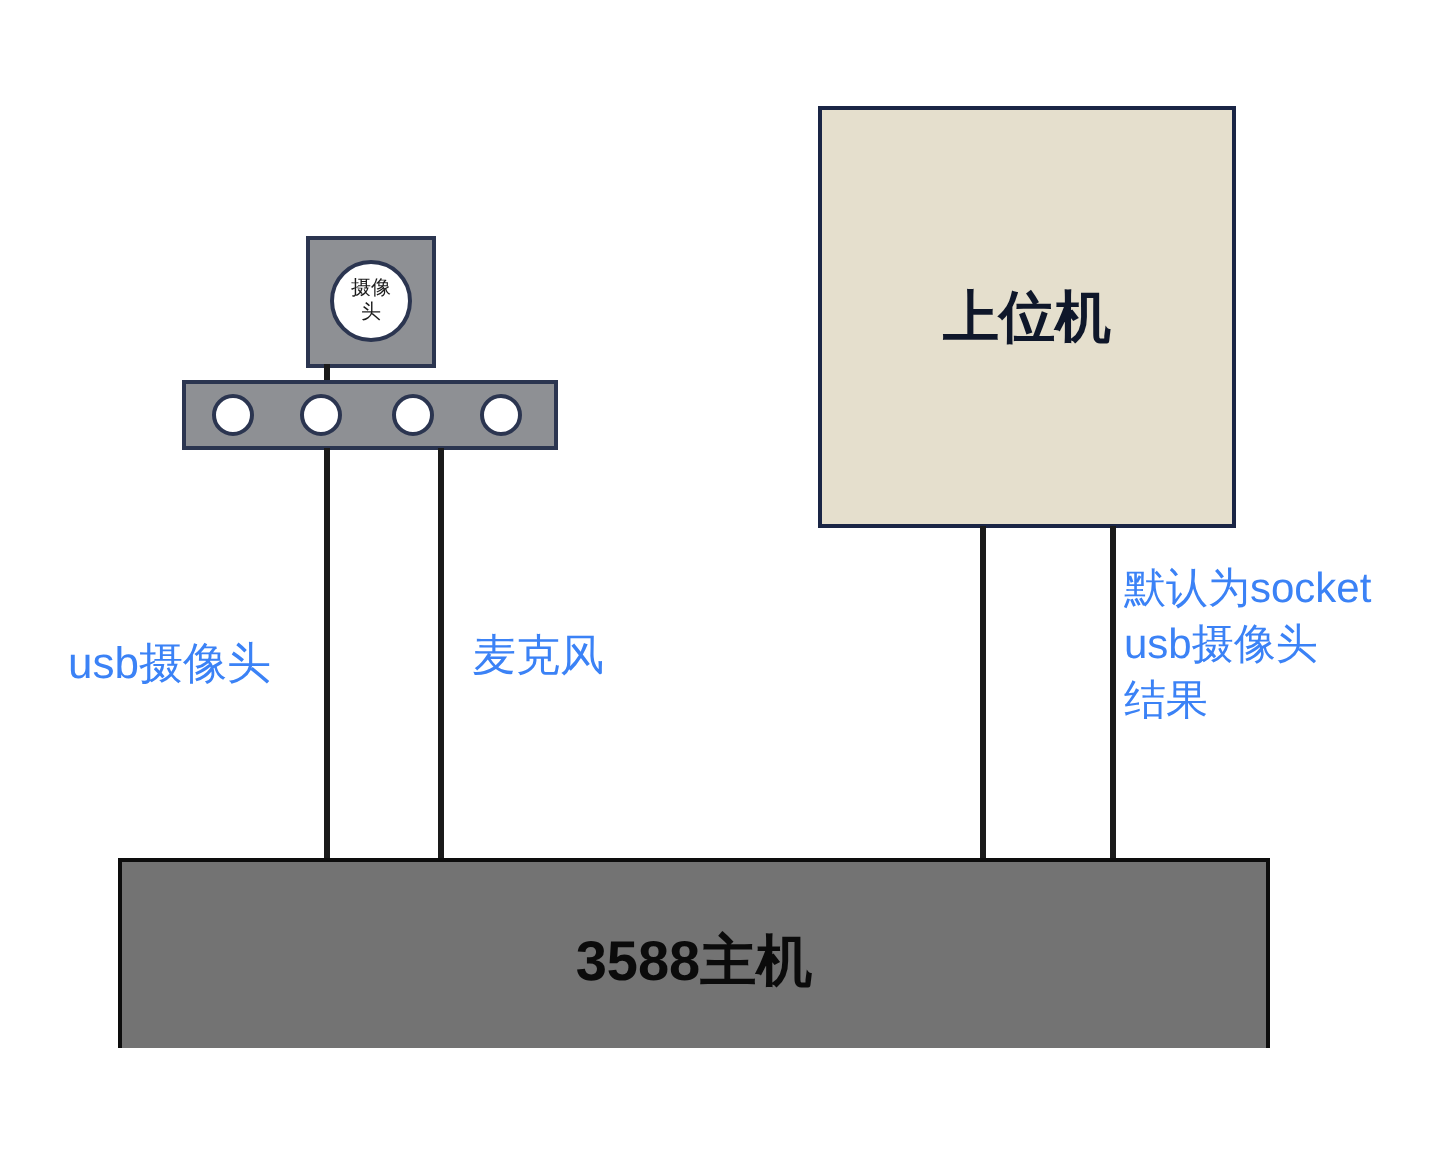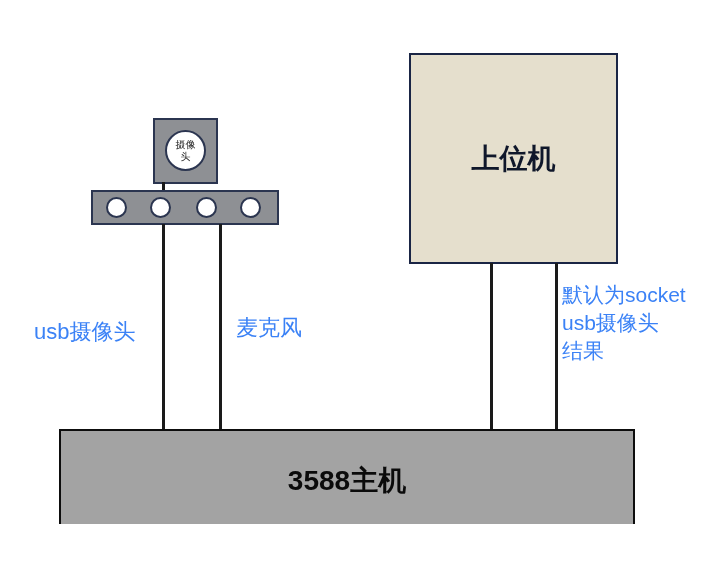--- a/index.html
+++ b/index.html
@@ -72,21 +72,21 @@
     font-size: 28px;
     font-weight: 700;
     color: #0f172a;
   }
 
   
   .mainboard-node {
     position: absolute;
     left: 59px; top: 429px;
     width: 576px; height: 104px;
-    background: #a3a3a3;
+    background: #737373;
     border: 2px solid #0d0d0d;
     display: flex;
     align-items: center;
     justify-content: center;
     font-size: 28px;
     font-weight: 700;
     color: #0b0b0b;
   }
 
   

